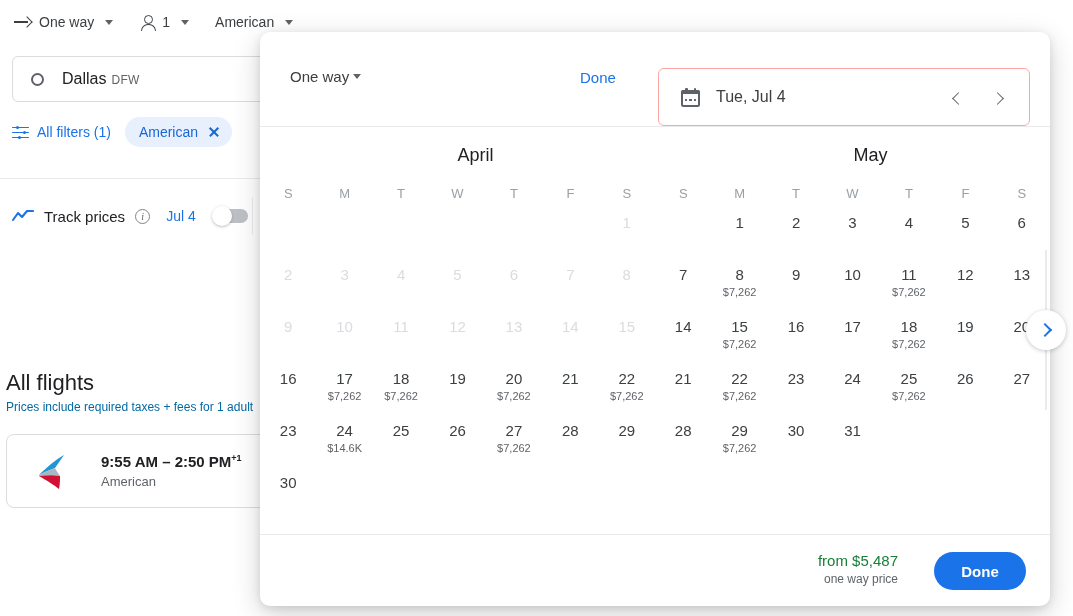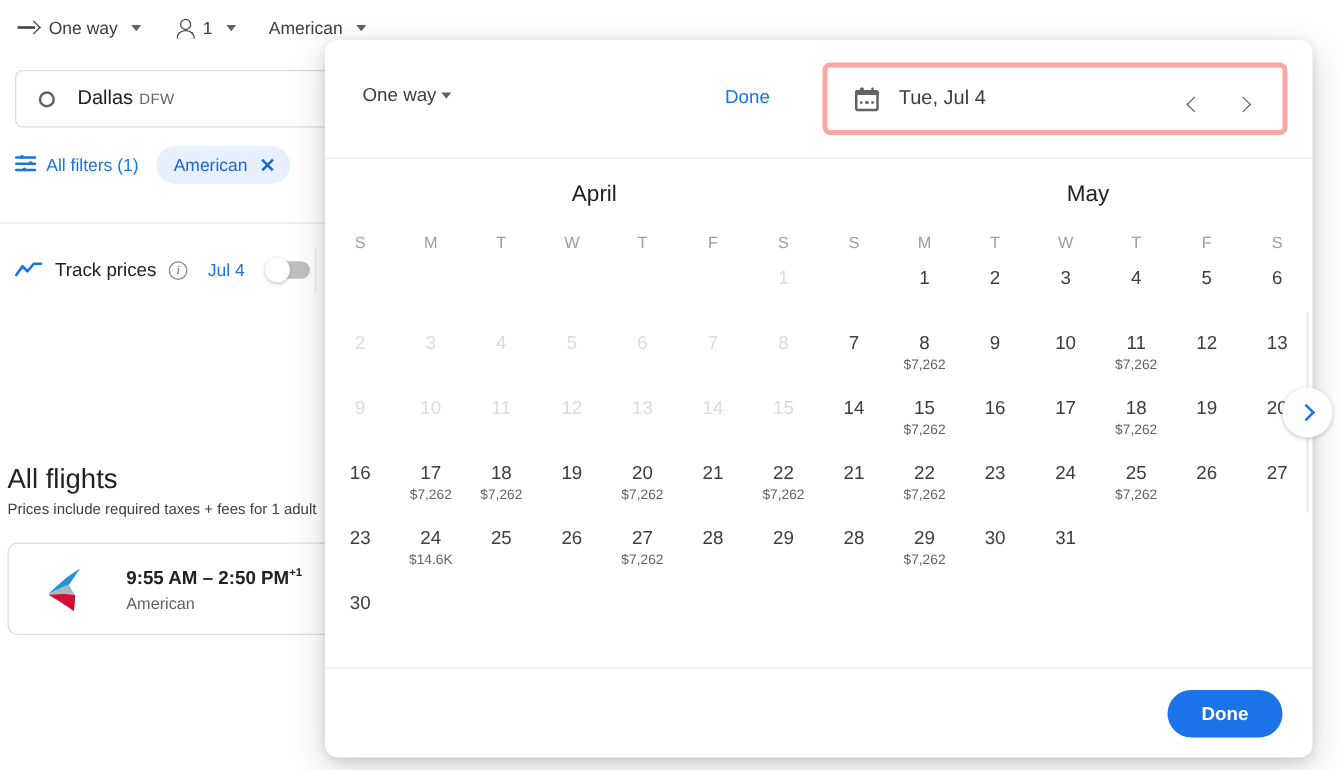--- a/index.html
+++ b/index.html
@@ -51,21 +51,21 @@
   .circle-ico {
     width:13px; height:13px; border:2.4px solid #5f6368; border-radius:50%;
   }
   .origin-txt { font-size:16px; color:#202124; }
   .origin-code { font-size:12px; color:#5f6368; margin-left:5px; letter-spacing:.3px; }
 
   .filters-row {
     position:absolute; left:12px; top:118px; height:28px;
     display:flex; align-items:center; gap:14px;
   }
-  .all-filters { display:flex; align-items:flex-start; gap:8px; color:#1a73e8; font-size:14px; cursor:pointer; }
+  .all-filters { display:flex; align-items:center; gap:8px; color:#1a73e8; font-size:14px; cursor:pointer; }
   .filt-ico { width:17px; height:13px; position:relative; }
   .filt-ico i { position:absolute; left:0; height:1.7px; background:#1a73e8; display:block; border-radius:1px;}
   .filt-ico i:nth-child(1){ top:1px; width:17px; }
   .filt-ico i:nth-child(2){ top:6px; width:17px; }
   .filt-ico i:nth-child(3){ top:11px; width:17px; }
   .filt-ico b { position:absolute; width:3.4px; height:3.4px; background:#1a73e8; border-radius:50%; }
   .filt-ico b:nth-of-type(1){ top:0px; left:4px; }
   .filt-ico b:nth-of-type(2){ top:5px; left:11px; }
   .filt-ico b:nth-of-type(3){ top:10px; left:6px; }
   .chip {
@@ -104,21 +104,21 @@
 
   .price-banner {
     position:absolute; left:0; top:272px; width:262px; height:62px;
     background:#f1f3fb; display:flex; align-items:center; padding-left:30px; gap:18px;
   }
   .gauge { width:32px; height:16px; position:relative; }
   .banner-txt { font-size:16px; color:#202124; white-space:nowrap; }
   .banner-txt .low { color:#188038; }
 
   .allflights { position:absolute; left:6px; top:370px; font-size:22px; color:#202124; }
-  .taxnote { position:absolute; left:6px; top:400px; font-size:12px; color:#404040; white-space:nowrap; }
+  .taxnote { position:absolute; left:6px; top:400px; font-size:12px; color:#0369a1; white-space:nowrap; }
 
   .flight-card {
     position:absolute; left:6px; top:434px; width:268px; height:74px;
     border:1px solid #dadce0; border-radius:8px; background:#fff;
     display:flex; align-items:center; padding-left:26px; gap:26px;
   }
   .aa-logo { width:42px; height:40px; }
   .ft-time { font-size:15px; color:#202124; font-weight:bold; }
   .ft-time sup { font-size:9px; font-weight:bold; }
   .ft-airline { font-size:13px; color:#5f6368; margin-top:4px; }
@@ -132,22 +132,22 @@
   }
   .pop-head { position:relative; height:94px; }
   .pop-trip {
     position:absolute; left:30px; top:36px;
     display:flex; align-items:center; font-size:15px; color:#3c4043; cursor:pointer;
   }
   .pop-reset {
     position:absolute; left:320px; top:37px; font-size:15px; color:#1a73e8; cursor:pointer;
   }
   .date-field {
-    position:absolute; left:398px; top:18px; width:372px; height:58px;
-    border:4px solid #fca5a5; border-radius:6px; display:flex; align-items:center; padding-left:22px;
+    position:absolute; left:398px; top:36px; width:372px; height:58px;
+    border:1px solid #fca5a5; border-radius:6px; display:flex; align-items:center; padding-left:22px;
   }
   .cal-ico { width:19px; height:19px; position:relative; }
   .cal-ico .frame { position:absolute; inset:2px 0 0 0; border:2px solid #5f6368; border-radius:2.5px; }
   .cal-ico .top { position:absolute; left:0; top:2px; width:19px; height:4px; background:#5f6368; border-radius:2px 2px 0 0; }
   .cal-ico .pin { position:absolute; top:0; width:2.5px; height:4px; background:#5f6368; border-radius:1px; }
   .cal-ico .dot { position:absolute; width:2.4px; height:2.4px; background:#5f6368; border-radius:.5px; top:11px; }
   .date-text { font-size:16px; color:#3c4043; margin-left:16px; }
   .nav-btns { position:absolute; right:14px; top:0; height:58px; display:flex; align-items:center; gap:10px; }
   .navbtn {
     width:32px; height:32px; border-radius:50%; display:flex; align-items:center; justify-content:center; cursor:pointer;
@@ -540,20 +540,24 @@
             </div>
             <div class="cell">
               <div class="dnum">31</div>
             </div>
           </div>
       </div>
     </div>
 
     <div class="pop-foot">
       <div class="foot-line"></div>
+      <div class="foot-price">
+        <div class="fp-main">from $5,487</div>
+        <div class="fp-sub">one way price</div>
+      </div>
       <button class="done-btn">Done</button>
     </div>
   </div>
 
   <div class="rail-top"></div>
   <div class="rail-bot"></div>
   <div class="scroll-next">
     <span class="chev2"></span>
   </div>
 

